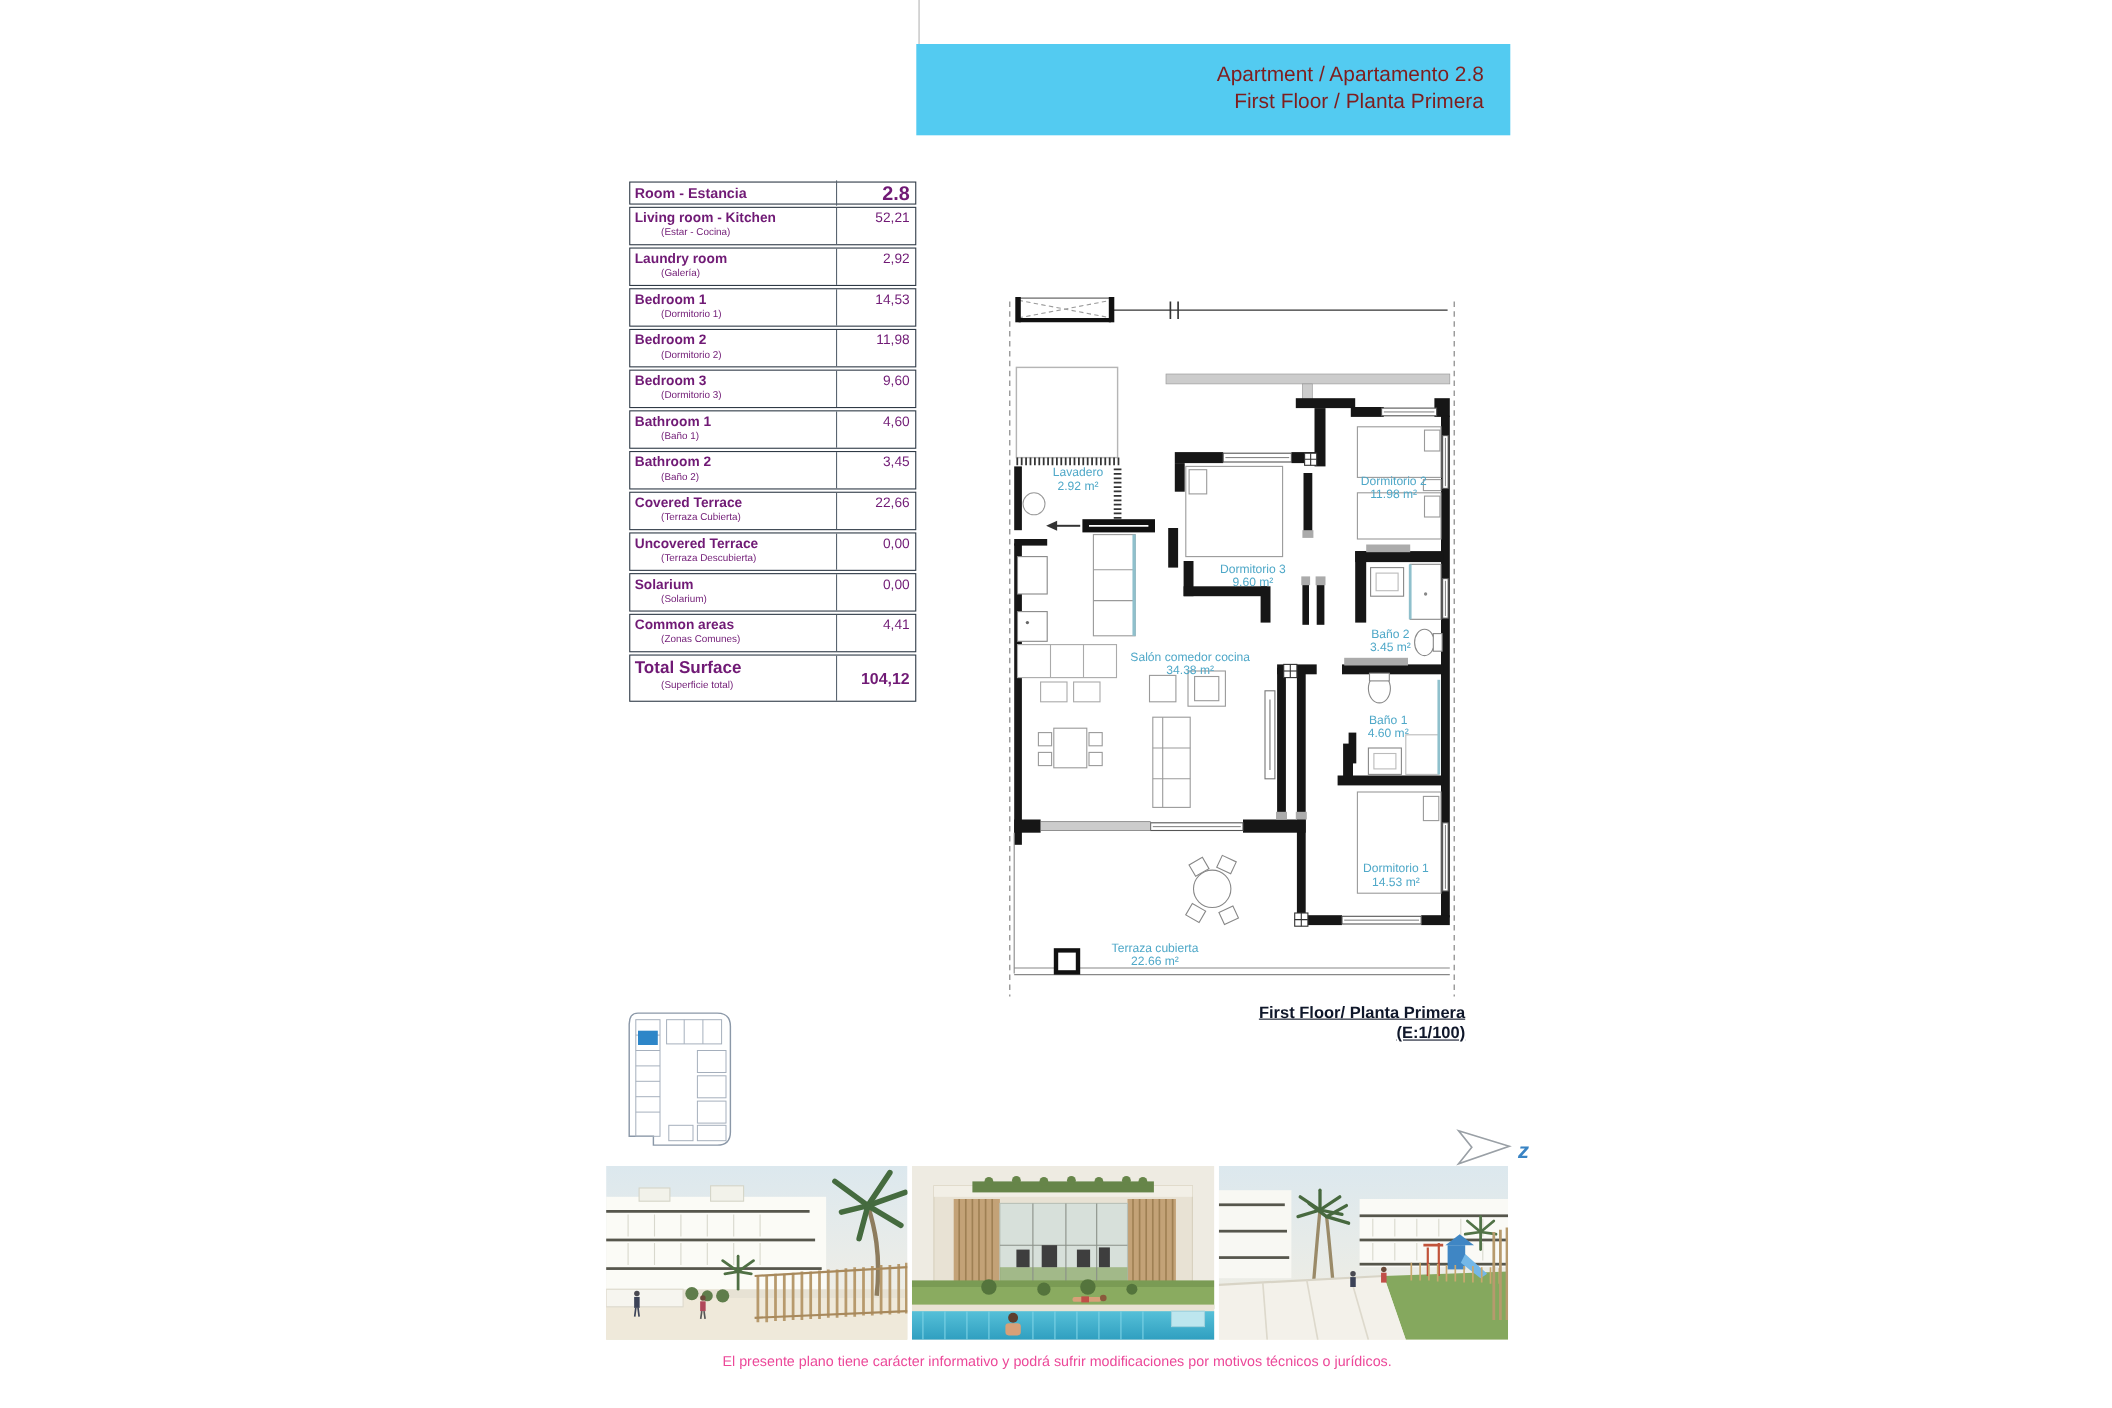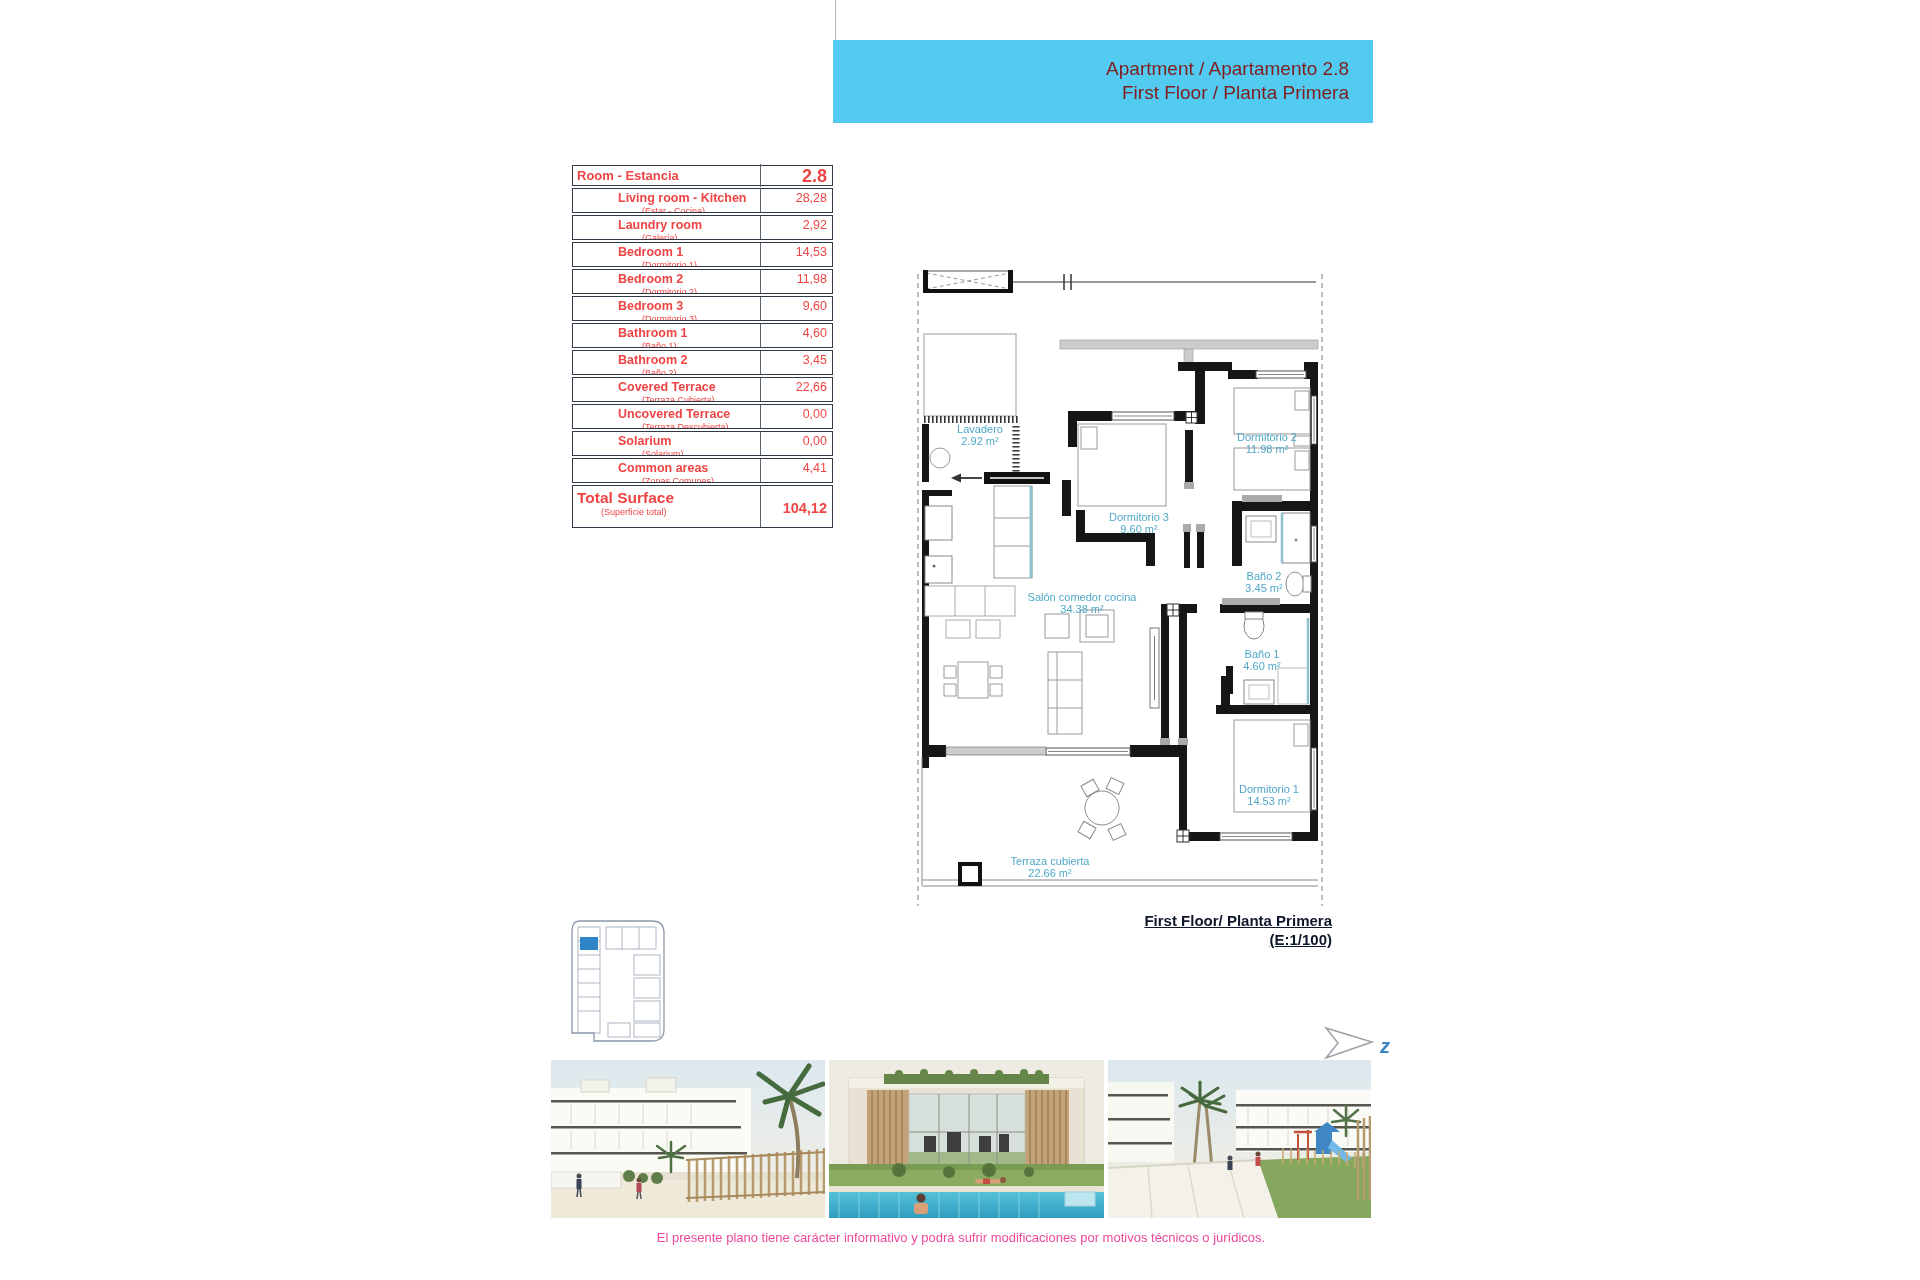--- a/index.html
+++ b/index.html
@@ -5,23 +5,23 @@
   html,body{margin:0;padding:0;background:#fff;}
   #canvas{position:relative;width:1920px;height:1280px;background:#fff;overflow:hidden;
           font-family:"Liberation Sans",sans-serif;}
   
   .hdr-box{position:absolute;left:833px;top:40px;width:540px;height:83px;box-sizing:border-box;
            padding:17px 24px 0 0;text-align:right;color:#7f1d1d;font-size:19px;line-height:24px;}
   .hdr-rule{position:absolute;left:835px;top:0;width:1px;height:40px;background:#b5b5b5;}
   
   .atable{position:absolute;left:572px;top:165px;width:261px;}
   .trow,.thead,.ttotal{box-sizing:border-box;border:1.5px solid #2f3a46;background:#fff;
-        display:flex;margin-bottom:2px;color:#ef4444;}
+        display:flex;margin-bottom:2px;color:#701a75;}
   .thead{height:21px;align-items:center;font-weight:bold;font-size:13px;}
-  .trow{height:25px;padding-left:41px;}
+  .trow{height:35px;}
   .ttotal{height:43px;justify-content:space-between;}
   .lcell{flex:1 1 auto;padding:2px 4px 0 4px;overflow:hidden;}
   .vcell{flex:0 0 66px;border-left:1px solid #5a6570;text-align:right;padding:2px 5px 0 0;
          font-size:12.5px;display:flex;align-items:flex-start;justify-content:flex-end;}
   .thead .lcell{padding-top:0;}
   .thead .vcell{font-weight:bold;font-size:18px;align-items:center;}
   .rlab{font-weight:bold;font-size:12.5px;line-height:15px;}
   .rsub{font-size:9px;line-height:11px;margin-left:24px;}
   .ttotal .rlab{font-size:15.5px;line-height:19px;}
   .ttotal .rsub{font-size:9px;}
@@ -59,21 +59,21 @@
     <div class="thead">
       <div class="lcell">Room - Estancia</div>
       <div class="vcell">2.8</div>
     </div>
 
     <div class="trow">
       <div class="lcell">
           <div class="rlab">Living room - Kitchen</div>
         <div class="rsub">(Estar - Cocina)</div>
         </div>
-      <div class="vcell">28,28</div>
+      <div class="vcell">52,21</div>
     </div>
     <div class="trow">
       <div class="lcell">
           <div class="rlab">Laundry room</div>
         <div class="rsub">(Galería)</div>
         </div>
       <div class="vcell">2,92</div>
     </div>
     <div class="trow">
       <div class="lcell">

